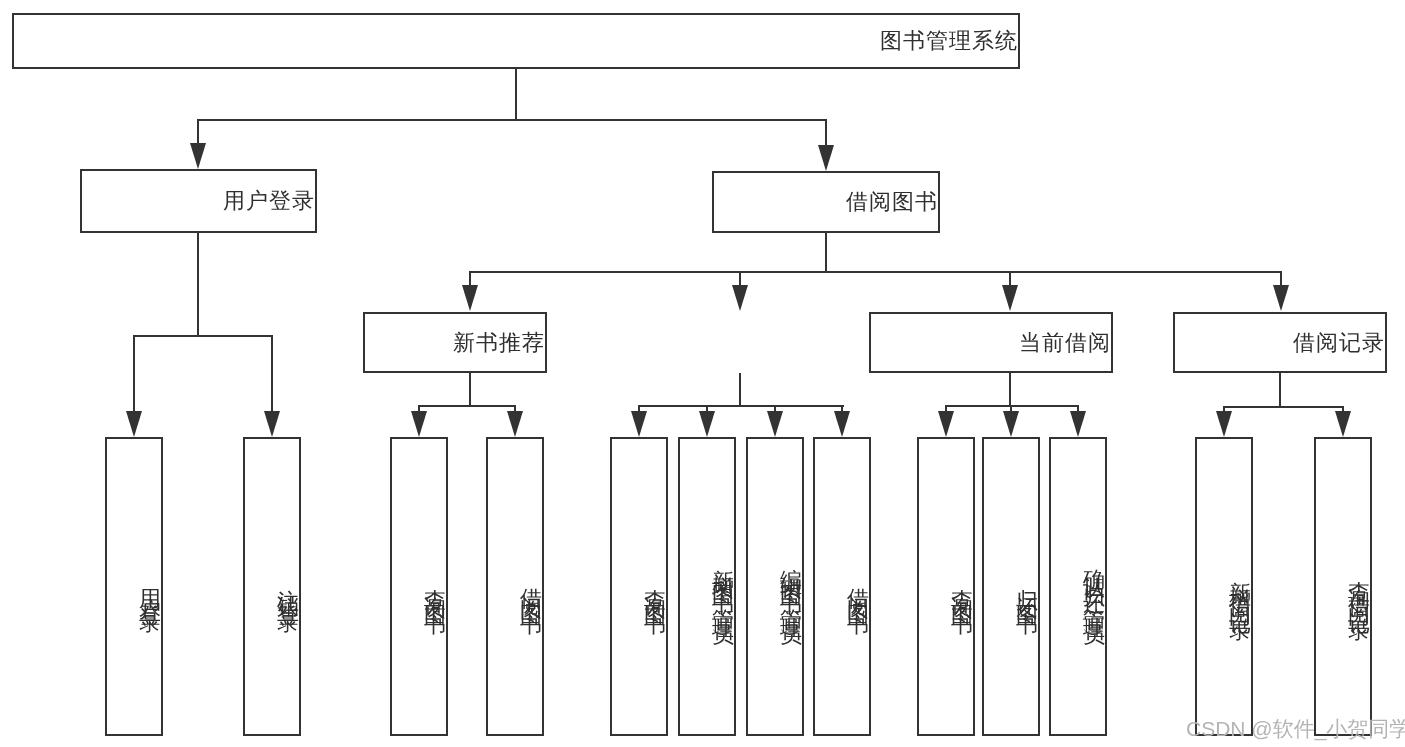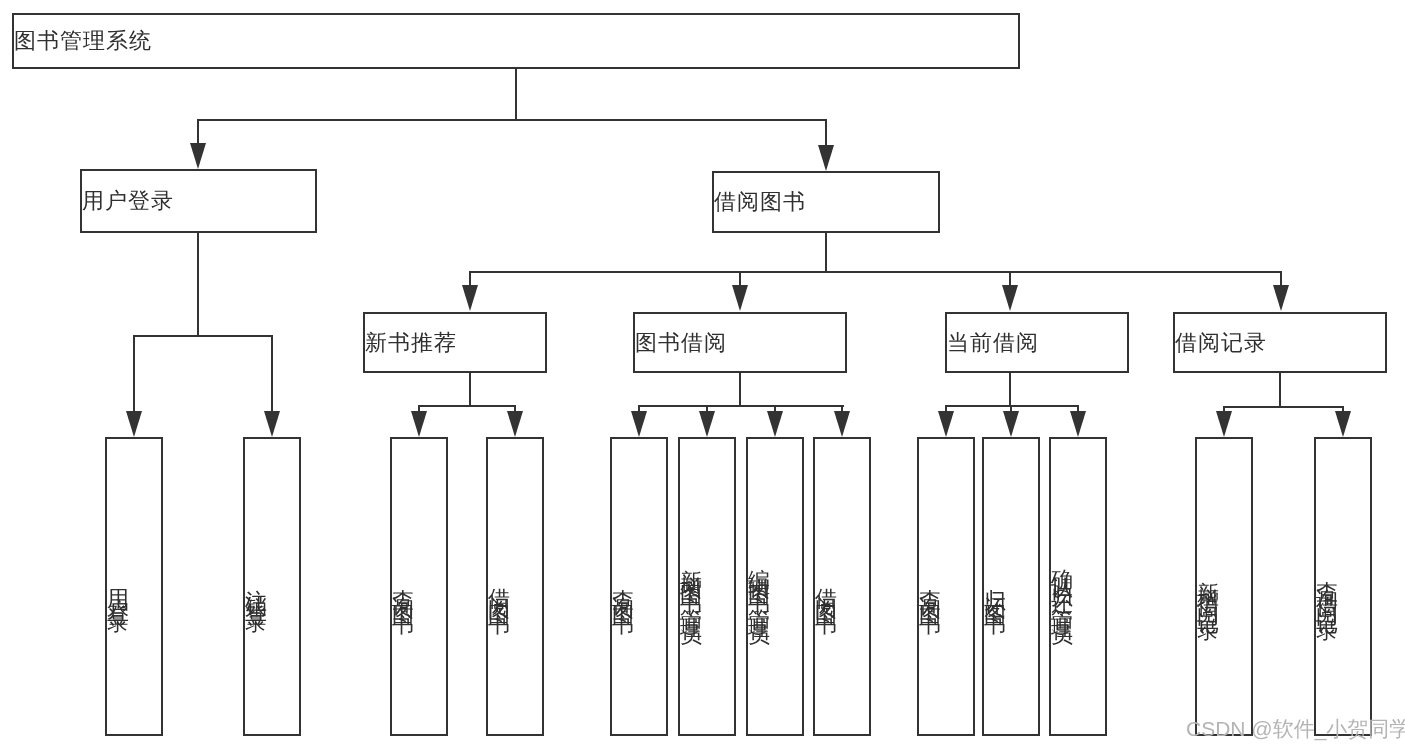--- a/index.html
+++ b/index.html
@@ -13,21 +13,21 @@
     font-family:"Liberation Sans","DejaVu Sans",sans-serif;
     position:relative;
     overflow:hidden;
   }
   .stage{position:absolute;inset:0;}
   .node{
     position:absolute;
     box-sizing:border-box;
     border:2px solid var(--line);
     background:#ffffff;
-    display:flex;align-items:center;justify-content:flex-start;
+    display:flex;align-items:center;justify-content:flex-end;
     color:var(--text);
     font-size:22px;
     letter-spacing:1px;
     font-family:Liberation Serif, serif;
   }
   .leaf{
     font-size:22px;
   }
   .leaf .vtext{
     writing-mode:vertical-rl;
@@ -65,24 +65,21 @@
   <div class="node" style="left:80px;top:169px;width:237px;height:64px;">
     <span>用户登录</span>
   </div>
   <div class="node" style="left:712px;top:171px;width:228px;height:62px;">
     <span>借阅图书</span>
   </div>
 
   <div class="node" style="left:363px;top:312px;width:184px;height:61px;">
     <span>新书推荐</span>
   </div>
-  <div class="node" style="left:633px;top:312px;width:214px;height:61px;">
-    <span>图书借阅</span>
-  </div>
-  <div class="node" style="left:945px;top:312px;width:184px;height:61px;">
+  <div class="node" style="left:869px;top:312px;width:244px;height:61px;">
     <span>当前借阅</span>
   </div>
   <div class="node" style="left:1173px;top:312px;width:214px;height:61px;">
     <span>借阅记录</span>
   </div>
 
   <div class="node leaf" style="left:105px;top:437px;width:58px;height:299px;">
     <span class="vtext">用户登录</span>
   </div>
   <div class="node leaf" style="left:243px;top:437px;width:58px;height:299px;">

